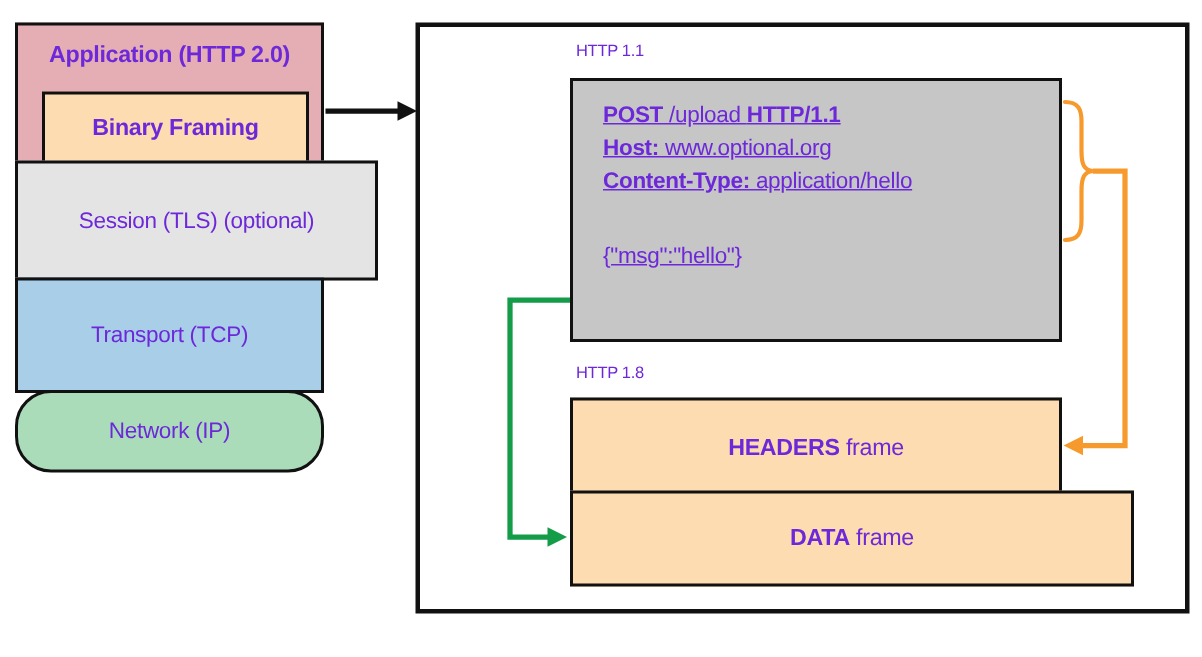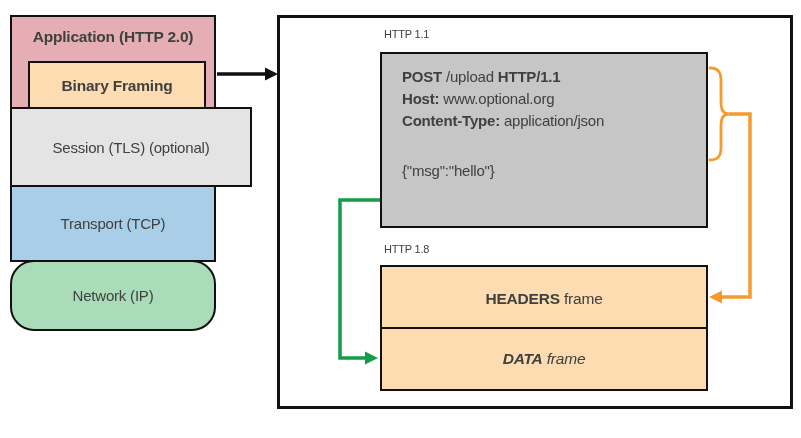--- a/index.html
+++ b/index.html
@@ -1,51 +1,51 @@
 <!DOCTYPE html>
 <html><head>
 <meta charset="utf-8">
 <style>
   html,body{margin:0;padding:0;background:#ffffff;}
   #canvas{
     position:relative;width:801px;height:438px;background:#ffffff;
-    font-family:"Liberation Sans",sans-serif;color:#404040;overflow:hidden;
+    font-family:"Liberation Sans",sans-serif;color:#6d28d9;overflow:hidden;
   }
   .abs{position:absolute;box-sizing:border-box;}
   .stack-box{
     border:2.5px solid #111;display:flex;align-items:center;justify-content:center;
     text-align:center;font-size:15px;letter-spacing:-0.2px;
   }
   .stack-label{white-space:nowrap;}
   .bold{font-weight:bold;}
   #app-box{left:10px;top:15px;width:206px;height:96px;align-items:flex-start;}
   #app-box .stack-label{margin-top:11px;font-weight:bold;font-size:15.5px;}
   #binary-box{left:28px;top:61px;width:178px;height:50px;font-weight:bold;font-size:15.5px;}
   #session-box{left:10px;top:107px;width:242px;height:80px;}
   #transport-box{left:10px;top:184.5px;width:206px;height:77.5px;}
-  #network-box{left:10px;top:259.5px;width:206px;height:71px;border-radius:24px;}
+  #network-box{left:10px;top:259.5px;width:206px;height:55px;border-radius:24px;}
 
   #right-panel{left:277px;top:15px;width:516px;height:394px;border:3px solid #111;background:#fff;}
   .section-label{position:absolute;font-size:11px;letter-spacing:-0.2px;white-space:nowrap;}
   #http11-label{left:384px;top:28px;}
   #http20-label{left:384px;top:243px;}
 
   #request-box{
     left:380px;top:52px;width:328px;height:176px;border:2.5px solid #111;
-    padding:12px 10px 12px 20px;font-size:15px;line-height:22px;letter-spacing:-0.2px;
+    padding:12px 10px 12px 20px;font-size:15px;line-height:22px;letter-spacing:-0.2px;text-decoration:underline;
   }
   .req-line{white-space:nowrap;}
   #request-body{margin-top:28px;}
 
   .frame-box{
     border:2.5px solid #111;display:flex;align-items:center;justify-content:center;
     font-size:15.5px;letter-spacing:-0.2px;
   }
   #headers-frame{left:380px;top:265px;width:328px;height:68px;}
-  #data-frame{left:380px;top:326.5px;width:328px;height:64px;font-style:italic;}
+  #data-frame{left:380px;top:326.5px;width:376px;height:64px;}
 
   #overlay{position:absolute;left:0;top:0;width:801px;height:438px;pointer-events:none;}
 </style>
 </head>
 <body>
 
 <div id="canvas">
 
   <div class="abs stack-box" id="app-box" style="background-color: rgb(228, 174, 180);">
     <span class="stack-label">Application (HTTP 2.0)</span>
@@ -63,21 +63,21 @@
     <span class="stack-label">Network (IP)</span>
   </div>
 
   <div class="abs" id="right-panel"></div>
 
   <div class="section-label" id="http11-label">HTTP 1.1</div>
 
   <div class="abs" id="request-box" style="background-color: rgb(198, 198, 198);">
     <div class="req-line"><span class="bold">POST</span><span> /upload </span><span class="bold">HTTP/1.1</span></div>
     <div class="req-line"><span class="bold">Host:</span><span> www.optional.org</span></div>
-    <div class="req-line"><span class="bold">Content-Type:</span><span> application/json</span></div>
+    <div class="req-line"><span class="bold">Content-Type:</span><span> application/hello</span></div>
     <div class="req-line" id="request-body">{"msg":"hello"}</div>
   </div>
 
   <div class="section-label" id="http20-label">HTTP 1.8</div>
 
   <div class="abs frame-box" id="headers-frame" style="background-color: rgb(252, 220, 176);">
     <span><span class="bold">HEADERS</span><span> frame</span></span>
   </div>
   <div class="abs frame-box" id="data-frame" style="background-color: rgb(252, 220, 176);">
     <span><span class="bold">DATA</span><span> frame</span></span>

